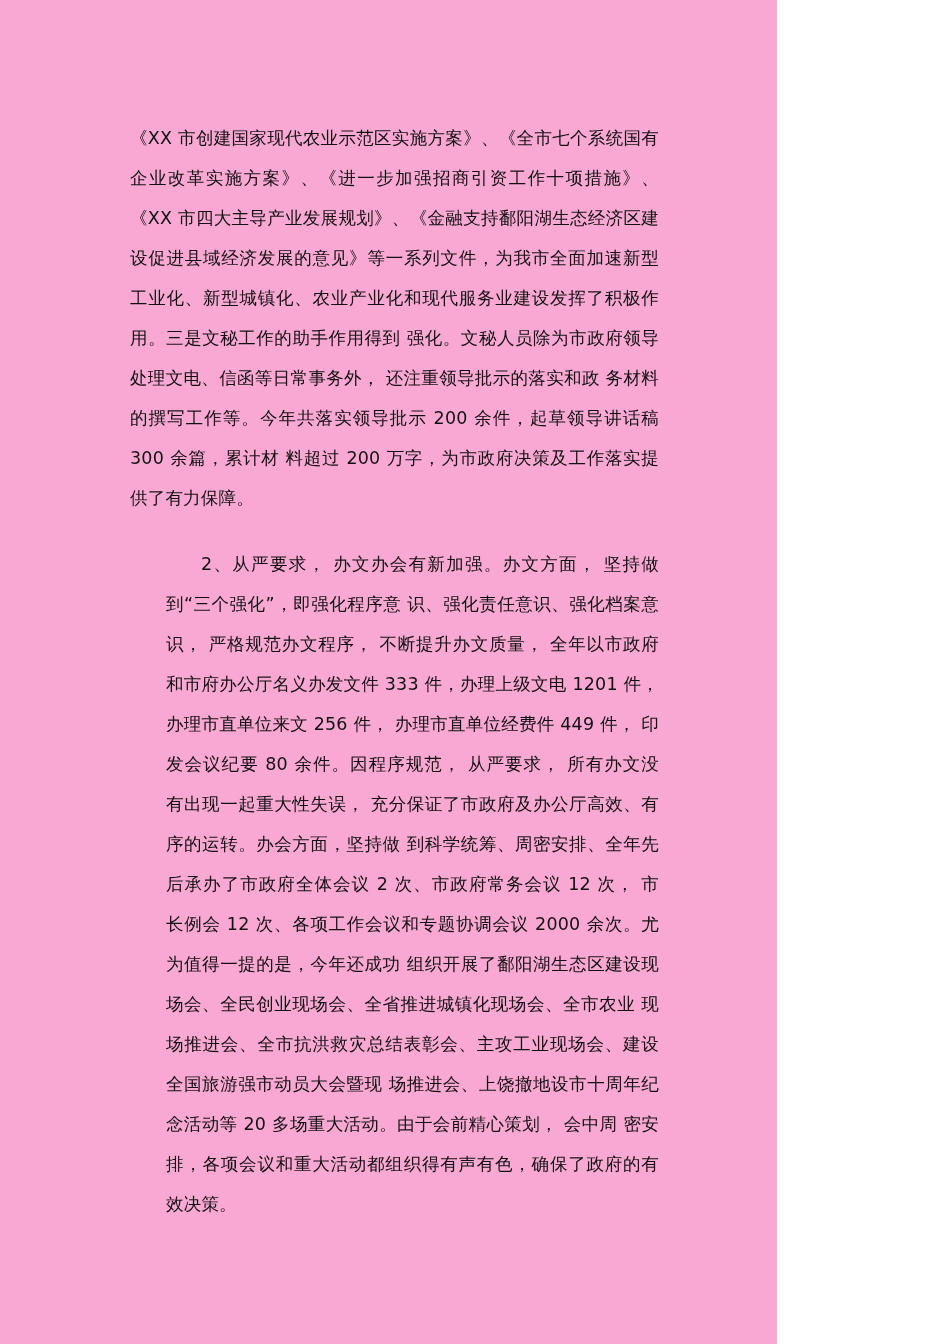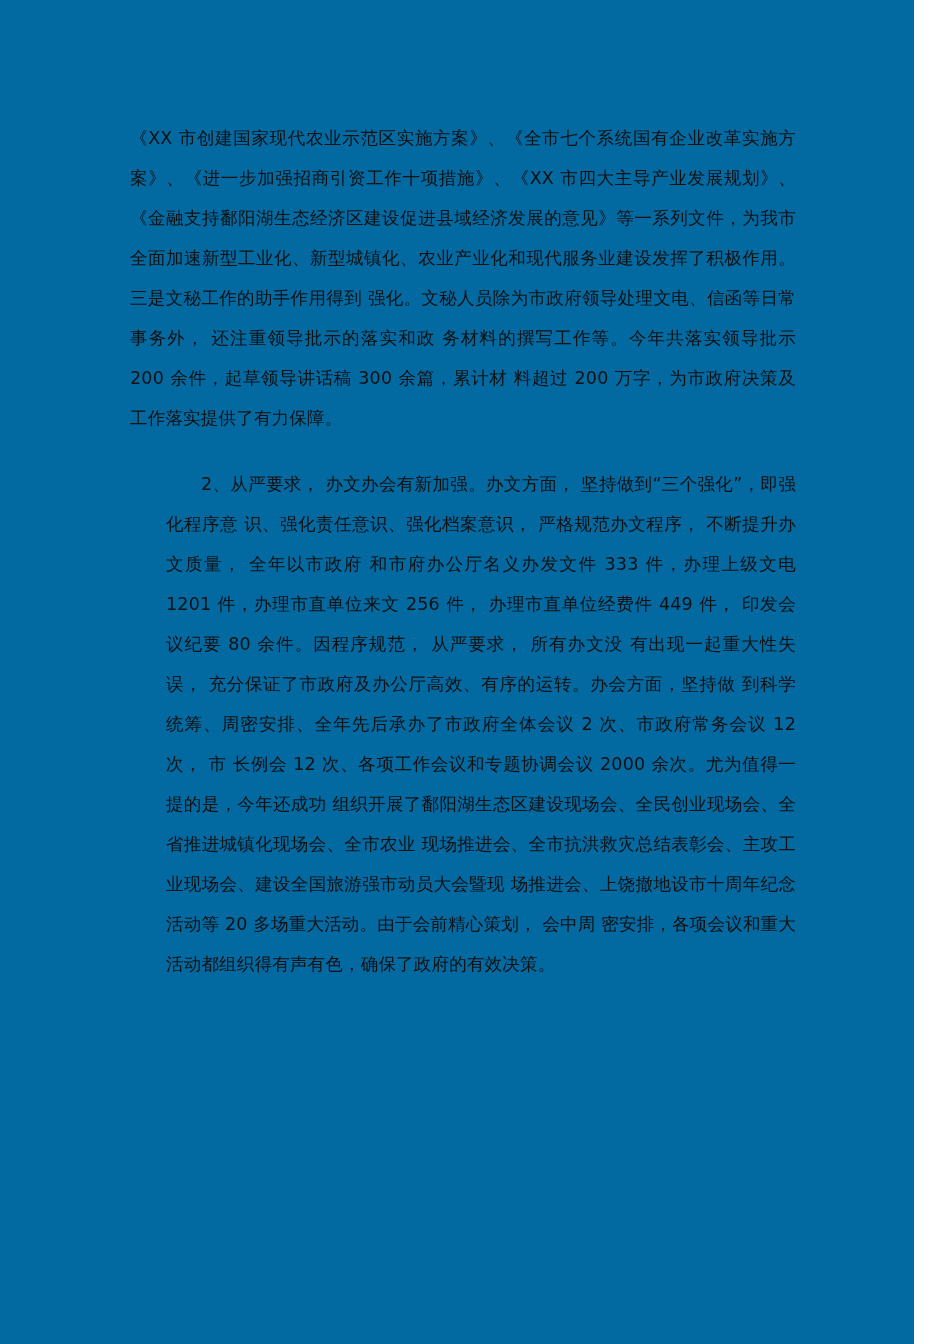--- a/index.html
+++ b/index.html
@@ -8,25 +8,25 @@
     background: #ffffff;
   }
   body {
     width: 950px;
     height: 1344px;
     font-family: "DejaVu Sans", "Liberation Sans", sans-serif;
     color: #000000;
     overflow: hidden;
   }
   .page {
-    width: 914px;
+    width: 777px;
     height: 1344px;
     box-sizing: border-box;
     padding: 118px 118px 40px 130px;
-    background: #0369a1;
+    background: #f9a8d4;
   }
   .doc-body {
     width: 100%;
   }
   p.para {
     margin: 0 0 26px 0;
     font-size: 17.5px;
     line-height: 40px;
     text-align: justify;
     text-justify: inter-ideograph;

